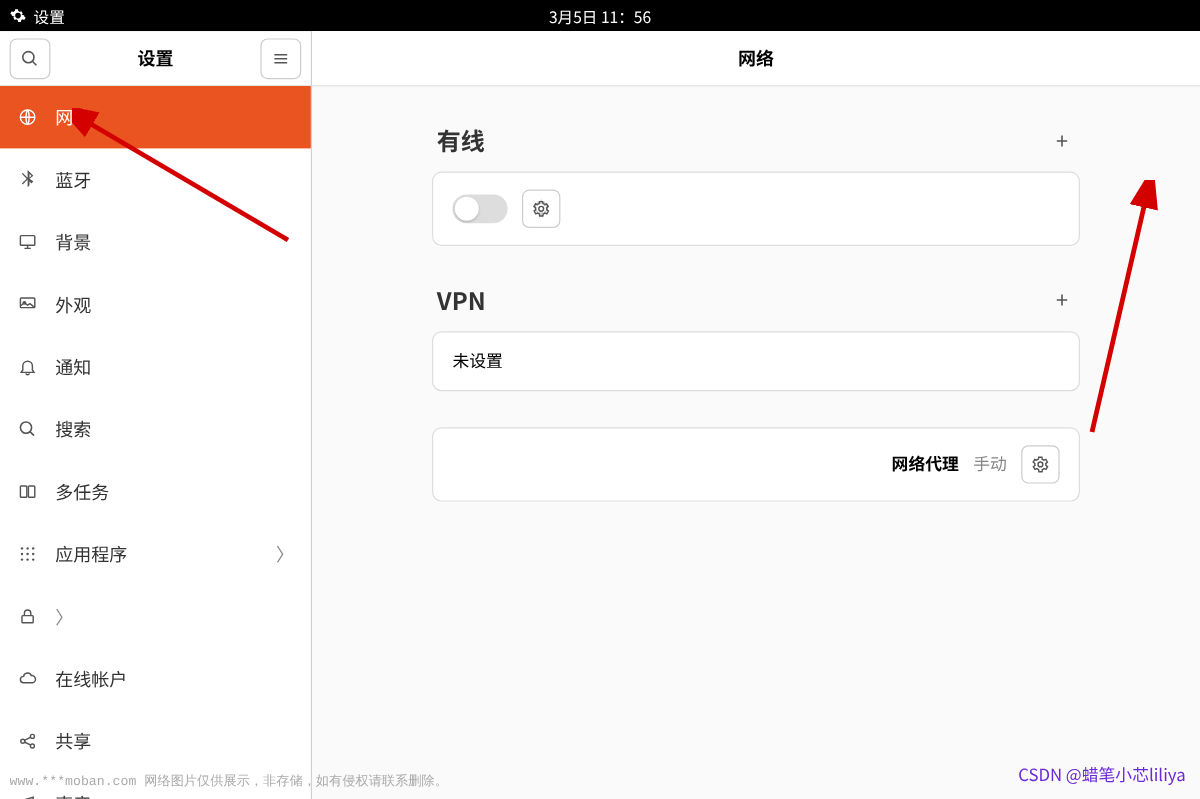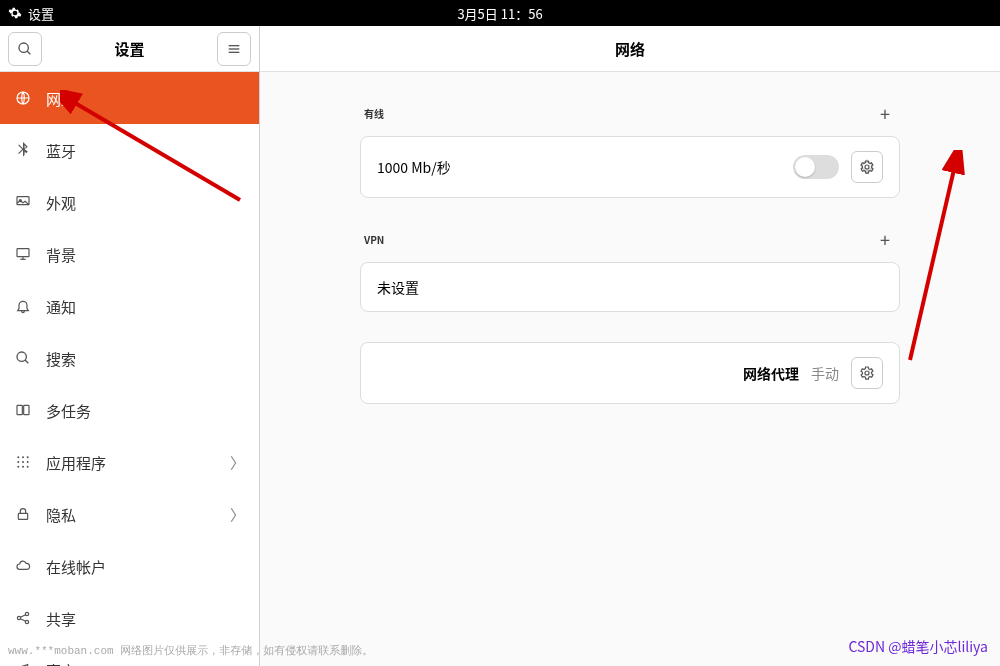--- a/index.html
+++ b/index.html
@@ -25,21 +25,21 @@
     
     .main { flex: 1; display: flex; flex-direction: column; background: #fafafa; }
     .main-header { height: 46px; display: flex; align-items: center; justify-content: center; border-bottom: 1px solid #e0e0e0; background: #fff; }
     .main-title { font-size: 15px; font-weight: 600; }
     
     .content { flex: 1; padding: 30px 30px 0 30px; overflow-y: auto; }
     .content-inner { max-width: 540px; margin: 0 auto; }
     
     .section { margin-bottom: 30px; }
     .section-head { display: flex; align-items: center; justify-content: space-between; margin-bottom: 12px; padding: 0 4px; }
-    .section-title { font-size: 10px; font-weight: 600; color: #333; }
+    .section-title { font-size: 20px; font-weight: 600; color: #333; }
     .plus-btn { width: 22px; height: 22px; display: flex; align-items: center; justify-content: center; cursor: pointer; color: #555; font-size: 18px; }
     
     .card { background: #fff; border: 1px solid #ddd; border-radius: 8px; padding: 14px 16px; display: flex; align-items: center; gap: 12px; font-size: 14px; }
     .card-label { flex: 1; }
     .bold { font-weight: 600; text-align: right; }
     .muted { color: #888; }
     
     .toggle { width: 46px; height: 24px; background: #ddd; border-radius: 12px; position: relative; cursor: pointer; }
     .toggle::after { content: ""; position: absolute; left: 2px; top: 2px; width: 20px; height: 20px; background: #fff; border-radius: 50%; box-shadow: 0 1px 2px rgba(0,0,0,0.2); }
     
@@ -106,36 +106,36 @@
               <path d="M6 0v8L1 3 0 4l5 5-5 5 1 1 5-5v8l6-6-4-3 4-3-6-6zm2 4l2 2-2 2V4zm0 8l2 2-2 2v-4z"></path>
             </svg>
           </span>
         <span class="item-label">蓝牙</span>
       </div>
 
       <div class="sidebar-item">
         <span class="item-icon">
             <svg width="16" height="16" viewBox="0 0 24 24" fill="none" stroke="#555" stroke-width="1.8">
               <rect x="3" y="4" width="18" height="12" rx="1"></rect>
+              <line x1="8" y1="20" x2="16" y2="20"></line>
+              <line x1="12" y1="16" x2="12" y2="20"></line>
+            </svg>
+          </span>
+        <span class="item-label">背景</span>
+      </div>
+
+      <div class="sidebar-item">
+        <span class="item-icon">
+            <svg width="16" height="16" viewBox="0 0 24 24" fill="none" stroke="#555" stroke-width="1.8">
+              <rect x="3" y="4" width="18" height="12" rx="1"></rect>
               <circle cx="8" cy="10" r="1.5" fill="#555"></circle>
               <path d="M3 14l5-4 4 3 3-2 6 5"></path>
             </svg>
           </span>
         <span class="item-label">外观</span>
-      </div>
-
-      <div class="sidebar-item">
-        <span class="item-icon">
-            <svg width="16" height="16" viewBox="0 0 24 24" fill="none" stroke="#555" stroke-width="1.8">
-              <rect x="3" y="4" width="18" height="12" rx="1"></rect>
-              <line x1="8" y1="20" x2="16" y2="20"></line>
-              <line x1="12" y1="16" x2="12" y2="20"></line>
-            </svg>
-          </span>
-        <span class="item-label">背景</span>
       </div>
 
       <div class="sidebar-item">
         <span class="item-icon">
             <svg width="16" height="16" viewBox="0 0 24 24" fill="none" stroke="#555" stroke-width="1.8">
               <path d="M18 16v-5a6 6 0 10-12 0v5l-2 3h16l-2-3zM10 20a2 2 0 004 0"></path>
             </svg>
           </span>
         <span class="item-label">通知</span>
       </div>
@@ -178,21 +178,20 @@
         <span class="chevron">〉</span>
       </div>
 
       <div class="sidebar-item">
         <span class="item-icon">
             <svg width="16" height="16" viewBox="0 0 24 24" fill="none" stroke="#555" stroke-width="1.8">
               <rect x="5" y="11" width="14" height="9" rx="1"></rect>
               <path d="M8 11V8a4 4 0 018 0v3"></path>
             </svg>
           </span>
-        <span class="item-label">隐私</span>
         <span class="chevron">〉</span>
       </div>
 
       <div class="sidebar-item">
         <span class="item-icon">
             <svg width="16" height="16" viewBox="0 0 24 24" fill="none" stroke="#555" stroke-width="1.8">
               <path d="M7 17a4 4 0 010-8 5 5 0 019.6-1A4 4 0 0118 17H7z"></path>
             </svg>
           </span>
         <span class="item-label">在线帐户</span>
@@ -229,21 +228,20 @@
     </div>
     <div class="content">
       <div class="content-inner">
 
         <div class="section">
           <div class="section-head">
             <span class="section-title">有线</span>
             <span class="plus-btn">+</span>
           </div>
           <div class="card">
-            <span class="card-label">1000 Mb/秒</span>
             <div class="toggle"></div>
             <div class="gear-btn">
               <svg width="16" height="16" viewBox="0 0 24 24" fill="none" stroke="#555" stroke-width="1.8">
                   <circle cx="12" cy="12" r="3"></circle>
                   <path d="M12 2l1 3 3-1 1 3 3 1-1 3 1 3-3 1-1 3-3-1-1 3-1-3-3 1-1-3-3-1 1-3-1-3 3-1 1-3 3 1 1-3z" opacity="0.3"></path>
                   <path d="M19 12a7 7 0 01-.1 1.2l2.1 1.6-2 3.5-2.5-1a7 7 0 01-2 1.2l-.4 2.6h-4l-.4-2.6a7 7 0 01-2-1.2l-2.5 1-2-3.5 2.1-1.6A7 7 0 015 12a7 7 0 01.1-1.2L3 9.2l2-3.5 2.5 1a7 7 0 012-1.2L9.9 3h4l.4 2.6a7 7 0 012 1.2l2.5-1 2 3.5-2.1 1.6A7 7 0 0119 12z"></path>
                 </svg>
             </div>
           </div>
         </div>

